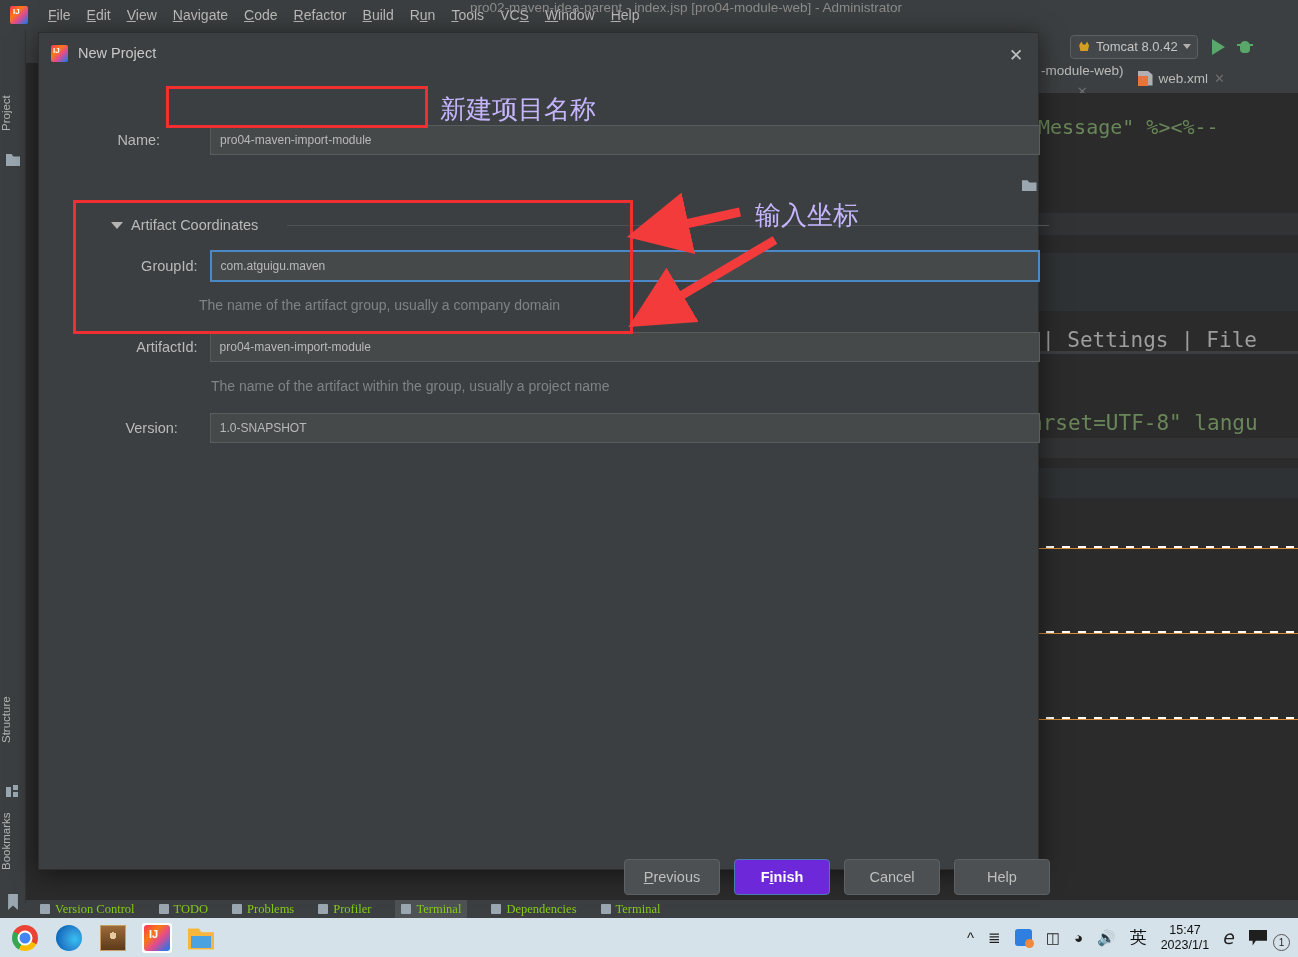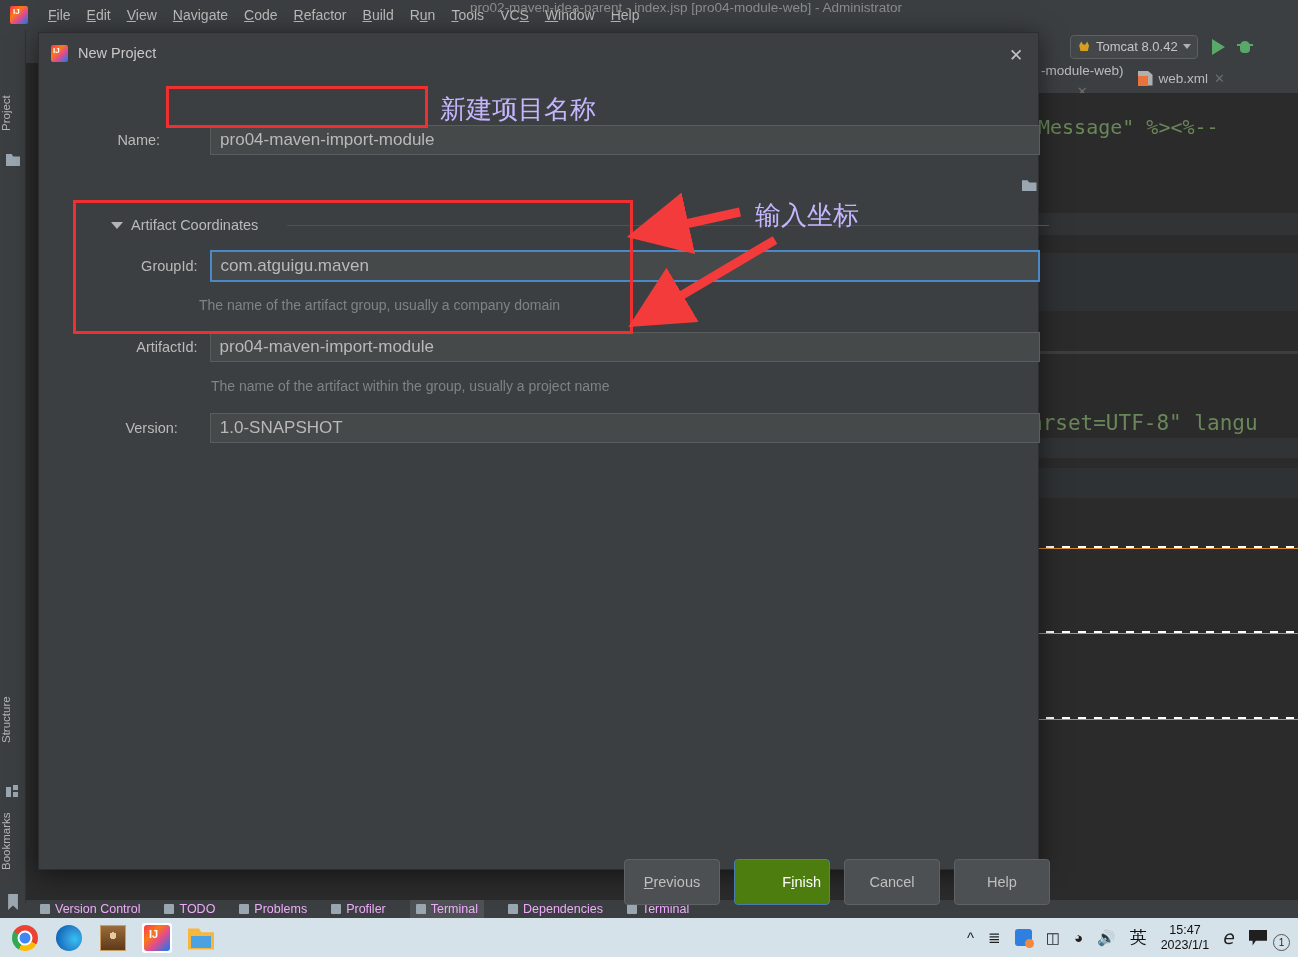--- a/index.html
+++ b/index.html
@@ -122,21 +122,21 @@
   .dashline {
     position:absolute; left:0; width:268px; height:2px;
     background: repeating-linear-gradient(to right,#ffffff 0 8px, transparent 8px 16px);
     box-shadow: 0 1px 0 #d98c33;
   }
 
   
   .ide-statusbar {
     position: absolute; left: 26px; bottom: 0; width: 1272px; height: 18px;
     background: #3c3f41; display:flex; align-items:center; gap:24px;
-    padding-left: 14px; color:#f0abfc; font-size: 12.5px; overflow:hidden;
+    padding-left: 14px; color:#84cc16; font-size: 12.5px; overflow:hidden;font-family:Liberation Serif, serif;
   }
   .sbi { display:flex; align-items:center; gap:5px; white-space:nowrap; }
   .sbi.active { background:#4e5254; padding: 0 6px; height:18px; }
   .sb-dot { width:10px;height:10px;background:#9aa7b0; border-radius:1px; }
 
   
   .dialog {
     position: absolute; left: 38px; top: 32px; width: 1001px; height: 838px;
     background: #3c3f41; border: 1px solid #2e2e2e;
     box-shadow: 0 4px 24px rgba(0,0,0,.55);
@@ -151,41 +151,41 @@
   .dlg-title { color:#c8c8c8; font-size:14.5px; }
   .dlg-close {
     position:absolute; right:10px; top:10px; width:24px;height:24px;
     color:#c0c0c0; font-size:17px; display:flex; align-items:center; justify-content:center;
   }
 
   .row { position:absolute; display:flex; align-items:center; }
   .lbl { color:#bababa; font-size:14.5px; text-align:right; }
   .tfield {
     background:#45494a; border:1px solid #5a5d5e; height:30px;
-    color:#b9b9b9; font-size:17px; display:flex; align-items:center; padding:0 9px;
+    color:#b9b9b9; font-size:12px; display:flex; align-items:center; padding:0 9px;
   }
   .tfield.focused { border:2px solid #4a88c7; background:#45494a; }
   .hint { color:#7e8385; font-size:14px; position:absolute; }
 
   .section-hdr { position:absolute; display:flex; align-items:center; gap:8px; }
   .tri { width:0;height:0;border-left:6px solid transparent;border-right:6px solid transparent;border-top:7px solid #b4b4b4; }
   .section-hdr .st { color:#bababa; font-size:14.5px; }
   .sep-line { position:absolute; height:1px; background:#4e5254; }
 
   .folder-btn { position:absolute; width:24px; height:28px; display:flex; align-items:center; justify-content:center; }
   .folder-btn i { display:block; width:15px;height:12px; background:#9aa7b0;
      clip-path: polygon(0 10%,40% 10%,52% 30%,100% 30%,100% 100%,0 100%); }
 
   .btnrow { position:absolute; left:585px; top:826px; display:flex; gap:14px; }
   .btn {
-    height:46px; min-width:96px; padding:0 8px; border-radius:4px;
+    height:36px; min-width:96px; padding:0 16px; border-radius:4px;
     background:#4c5052; border:1px solid #5e6264; color:#bfbfbf; font-size:14.5px;
     display:flex; align-items:center; justify-content:center;
   }
-  .btn.primary { background:#4d7c0f; border:1px solid #4a7cb0; color:#ffffff; font-weight:normal;justify-content:flex-end; }
+  .btn.primary { background:#6d28d9; border:1px solid #4a7cb0; color:#ffffff; font-weight:bold; }
   .btn u { text-decoration: underline; }
 
   
   .redbox { position:absolute; border:3px solid #f03030; pointer-events:none; }
   .redtext { position:absolute; color:#c4b5fd; font-size:26px; font-family:"DejaVu Sans", sans-serif; white-space:nowrap; }
   .arrow-svg { position:absolute; left:0; top:0; width:1298px; height:957px; pointer-events:none; }
 
   
   .taskbar {
     position:absolute; left:0; bottom:0; width:1298px; height:39px;
@@ -282,20 +282,21 @@
         <span>web.xml</span>
         <span class="close-x">✕</span>
       </div>
     </div>
 
     <div class="code">
       <div class="band" style="top:0px;height:20px;background:#2b2b2b;"></div>
       <div class="code-line cl1">Message" %&gt;&lt;%--</div>
       <div class="band" style="top:120px;height:22px;background:#313335;"></div>
       <div class="band" style="top:160px;height:58px;background:#2f3234;"></div>
+      <div class="code-line cl2">| Settings | File</div>
       <div class="band" style="top:258px;height:3px;background:#3c3f41;"></div>
       <div class="code-line cl3">arset=UTF-8" langu</div>
       <div class="band" style="top:345px;height:20px;background:#313335;"></div>
       <div class="band" style="top:375px;height:30px;background:#2f3234;"></div>
       <div class="dashline" style="top:453px;"></div>
       <div class="dashline" style="top:538px;"></div>
       <div class="dashline" style="top:624px;"></div>
       <div class="band" style="top:755px;height:40px;background:#2b2b2b;"></div>
     </div>
 

